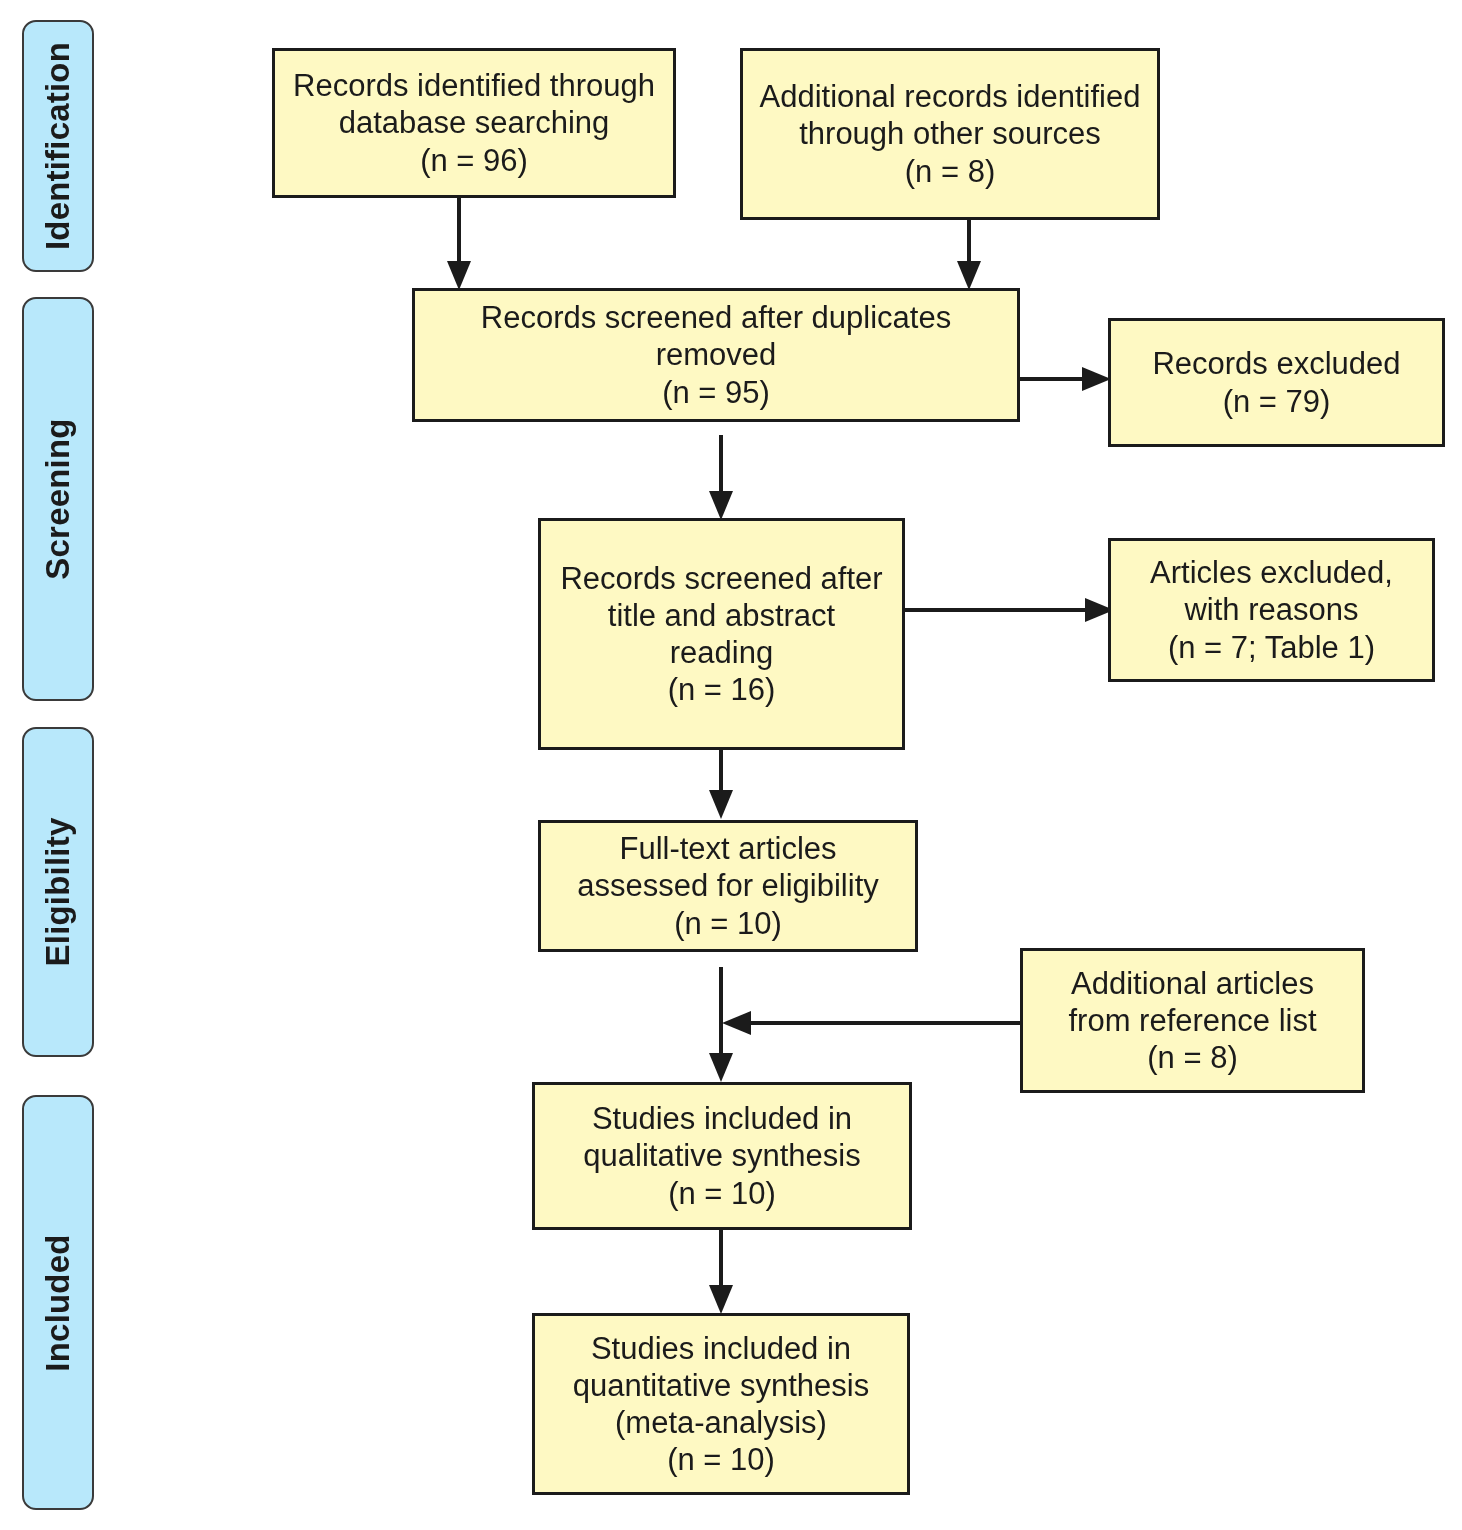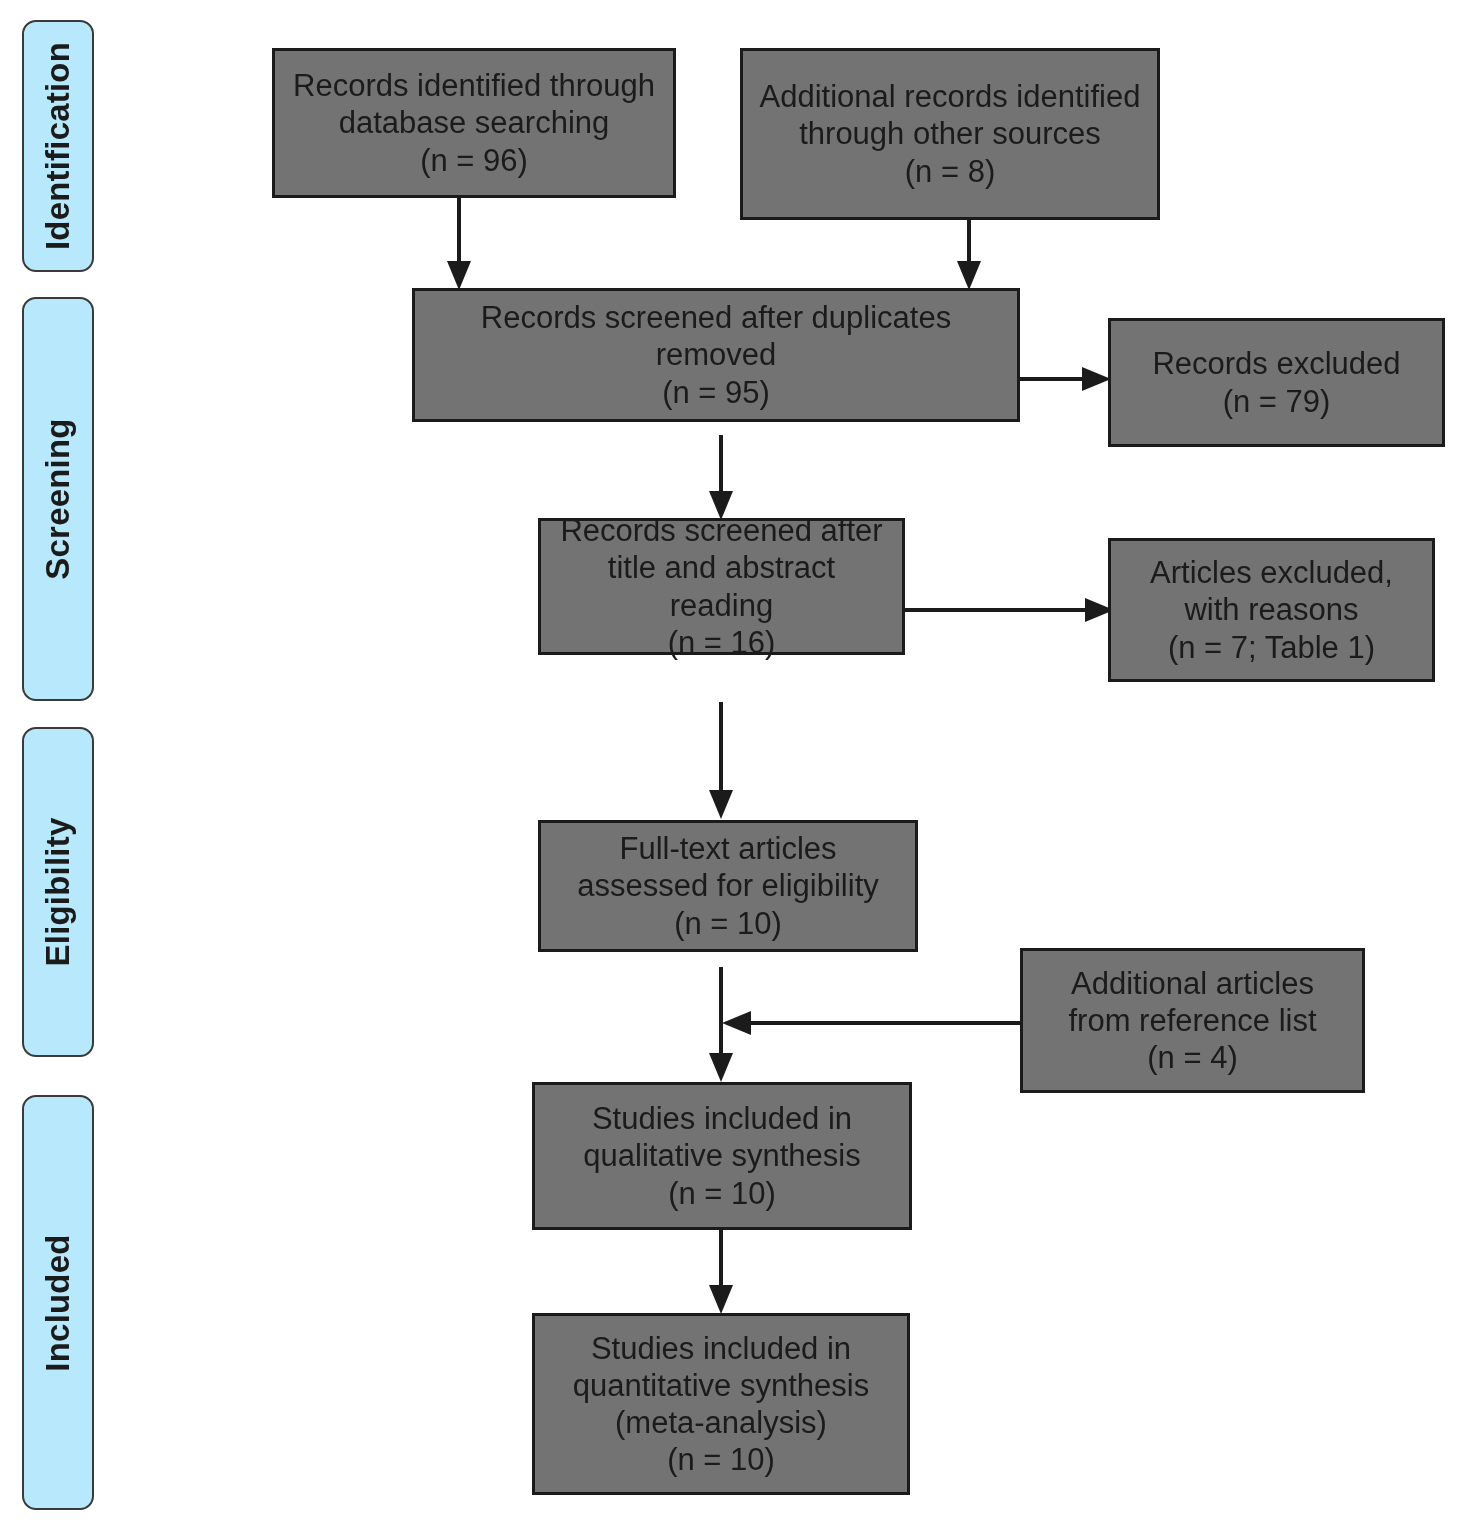--- a/index.html
+++ b/index.html
@@ -32,21 +32,21 @@
     transform: rotate(-90deg);
     white-space: nowrap;
     font-weight: bold;
     font-size: 33px;
     color: #1b1b1b;
     letter-spacing: 0.2px;
   }
   
   .node-box {
     position: absolute;
-    background: #737373;
+    background: #fef9c3;
     border: 3px solid #1b1b1b;
     box-sizing: border-box;
     display: flex;
     align-items: center;
     justify-content: center;
     text-align: center;
   }
   .node-box .node-text {
     font-size: 31px;
     line-height: 1.20;
@@ -163,21 +163,21 @@
     <div class="node-text">Records screened after duplicates
 removed
 (n = 95)</div>
   </div>
 
   <div class="node-box" style="left:1108px; top:318px; width:337px; height:129px;">
     <div class="node-text">Records excluded
 (n = 79)</div>
   </div>
 
-  <div class="node-box" style="left:538px; top:518px; width:367px; height:137px;">
+  <div class="node-box" style="left:538px; top:518px; width:367px; height:232px;">
     <div class="node-text">Records screened after
 title and abstract
 reading
 (n = 16)</div>
   </div>
 
   <div class="node-box" style="left:1108px; top:538px; width:327px; height:144px;">
     <div class="node-text">Articles excluded,
 with reasons
 (n = 7; Table 1)</div>
@@ -185,21 +185,21 @@
 
   <div class="node-box" style="left:538px; top:820px; width:380px; height:132px;">
     <div class="node-text">Full-text articles
 assessed for eligibility
 (n = 10)</div>
   </div>
 
   <div class="node-box" style="left:1020px; top:948px; width:345px; height:145px;">
     <div class="node-text">Additional articles
 from reference list
-(n = 4)</div>
+(n = 8)</div>
   </div>
 
   <div class="node-box" style="left:532px; top:1082px; width:380px; height:148px;">
     <div class="node-text">Studies included in
 qualitative synthesis
 (n = 10)</div>
   </div>
 
   <div class="node-box" style="left:532px; top:1313px; width:378px; height:182px;">
     <div class="node-text">Studies included in

